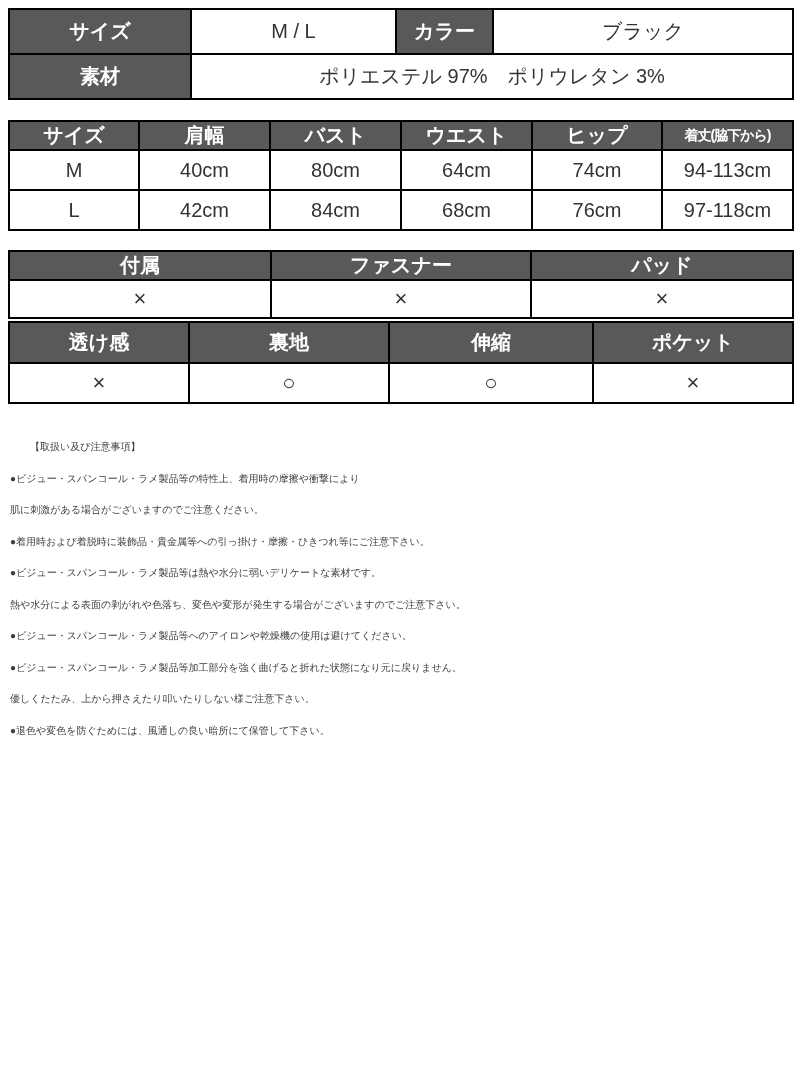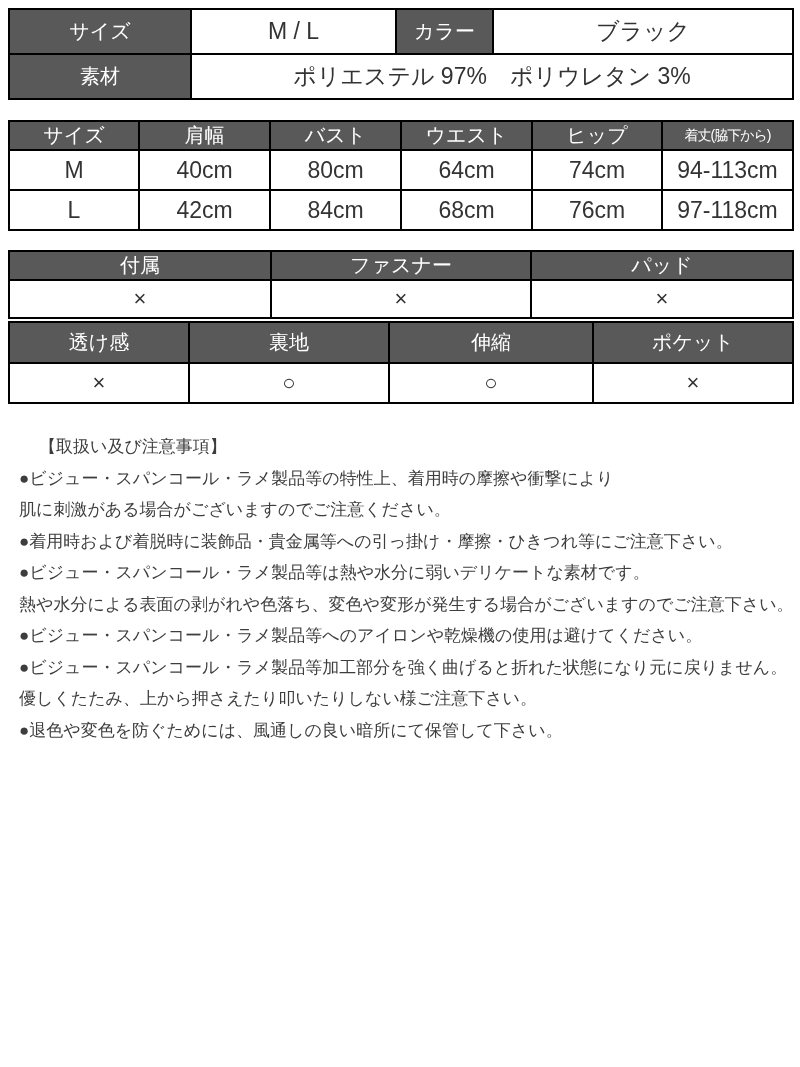--- a/index.html
+++ b/index.html
@@ -29,26 +29,26 @@
     border: 2px solid var(--border-color, #000);
     text-align: center;
     vertical-align: middle;
     padding: 0;
     overflow: hidden;
     white-space: nowrap;
   }
   .hd {
     background: var(--header-bg, #595959);
     color: var(--header-text, #fff);
-    font-weight: normal;
+    font-weight: bold;
     font-size: 20px;
   }
   .val {
     color: var(--value-text, #333);
-    font-size: 23px;
+    font-size: 20px;
     background: #ffffff;
   }
   .sym { font-size: 22px; }
   .small-hd { font-size: 14px; letter-spacing: -1px; }
 
   #spec-table  { top: 8px; }
   #spec-table tr { height: 45px; }
 
   #measure-table { top: 120px; }
   #measure-table tr.head-row { height: 29px; }
@@ -58,24 +58,24 @@
   #feature-table-a tr.head-row { height: 20px; }
   #feature-table-a tr.data-row { height: 38px; }
 
   #feature-table-b { top: 321px; }
   #feature-table-b tr.head-row { height: 41px; }
   #feature-table-b tr.data-row { height: 40px; }
 
   .notes {
     position: absolute;
     top: 437px;
-    left: 19px;
+    left: 10px;
     width: 782px;
     color: var(--note-text, #3d3d3d);
-    font-size: 17px;
+    font-size: 10px;
     line-height: 19.5px;
   }
   .notes-title { padding-left: 20px; }
   .note-line { white-space: nowrap; margin-top: 12px; }
 </style>
 </head>
 <body>
 
 <table id="spec-table">
   <colgroup>

